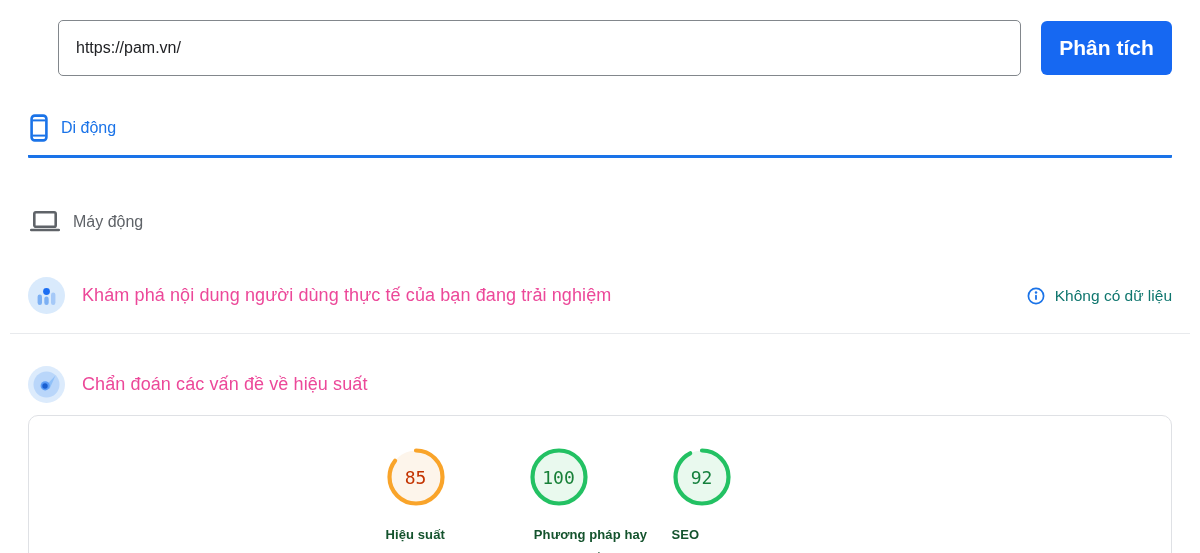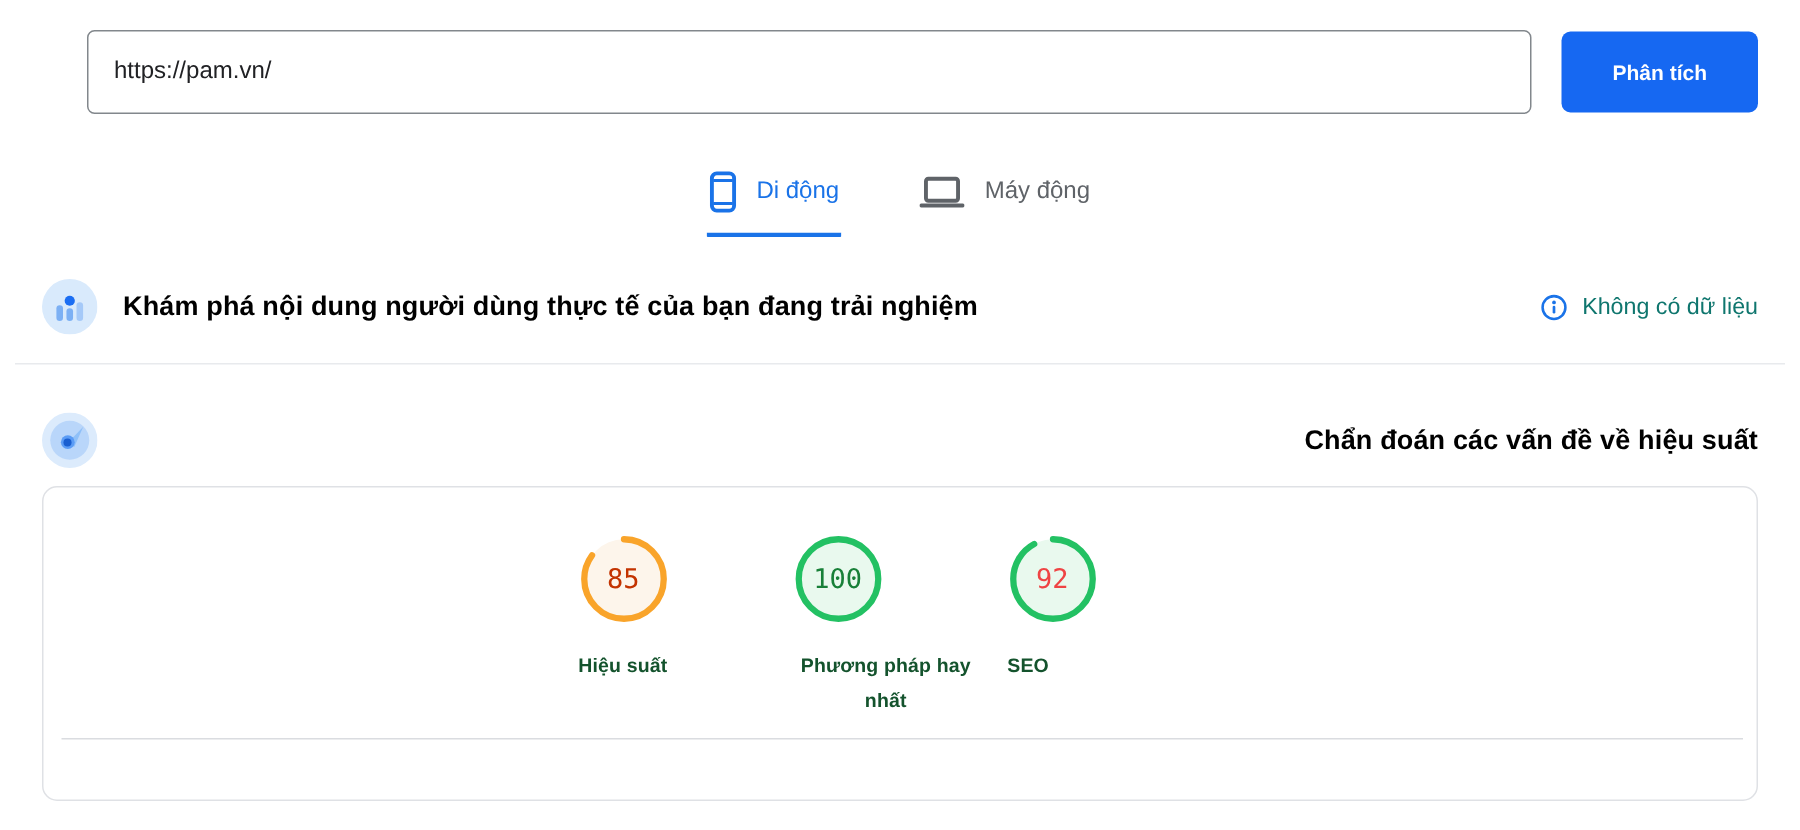--- a/index.html
+++ b/index.html
@@ -9,40 +9,40 @@
 
   
   .page-title { margin-top:26px; font-size:24.5px; font-weight:500; color:#202124; letter-spacing:.1px; }
 
   
   .analyze-row { display:flex; margin-top:20px; gap:20px; align-items:stretch;margin-left:30px; }
   .url-input { flex:1; height:56px; border:1px solid #82878c; border-radius:5px;
     font-size:16px; color:#202124; padding:0 17px; outline:none;
     font-family:"Liberation Sans", sans-serif; }
   .analyze-btn { width:131px; height:54px; margin-top:1px; border:none; border-radius:6px;
-    color:#fff; font-size:14px; font-weight:700; cursor:pointer;
+    color:#fff; font-size:21px; font-weight:700; cursor:pointer;
     font-family:"Liberation Sans", sans-serif; }
 
   
-  .tabs { display:flex; justify-content:center; gap:50px; margin-top:36px; }
+  .tabs { display:flex; justify-content:center; gap:50px; margin-top:36px;flex-direction:column; }
   .tab { display:flex; align-items:center; gap:13px; padding:2px 2px 13px;
     font-size:16px; font-weight:500; color:#5f6368; cursor:pointer;
     border-bottom:3px solid transparent; }
   .tab.active { color:#1a73e8; border-bottom-color:#1a73e8; border-radius:0 0 1px 1px; }
   .tab .t-icon { display:flex; align-items:center; }
 
   
   .section-row { display:flex; align-items:center; margin-top:28px; }
   .section-icon { width:37px; height:37px; flex:0 0 37px; margin-right:17px; }
-  .section-title { font-size:18px; font-weight:700; color:#000000; flex:1; letter-spacing:.1px; }
+  .section-title { font-size:18px; font-weight:400; color:#ec4899; flex:1; letter-spacing:.1px; }
   .no-data { display:flex; align-items:center; gap:10px; color:#0f766e;
     font-size:15.5px; cursor:pointer; }
 
   .divider { height:1px; background:#e8eaed; margin:19px -18px 0; }
-  .section-row.diagnose { margin-top:32px;text-align:right; }
+  .section-row.diagnose { margin-top:32px; }
 
   
   .card { position:relative; margin-top:12px; border:1px solid #dfe1e5; border-radius:10px;
     height:210px; }
   .gauges { display:flex; justify-content:center; padding-top:31px; }
   .gauge-item { width:143px; display:flex; flex-direction:column; align-items:flex-start; }
   .gauge-wrap { position:relative; width:60px; height:60px; }
   .gauge-num { position:absolute; inset:0; display:flex; align-items:center; justify-content:center;
     font-family:"DejaVu Sans Mono", monospace; font-size:18px; font-weight:500; }
   .gauge-label { margin-top:17px; max-width:124px; text-align:center;
@@ -145,21 +145,21 @@
         </div>
         <span class="gauge-label">Phương pháp hay nhất</span>
       </div>
 
       <div class="gauge-item">
         <div class="gauge-wrap">
           <svg width="60" height="60" viewBox="0 0 60 60">
             <circle class="gauge-fill" cx="30" cy="30" r="26.5" fill="#e9f9ee"></circle>
             <circle class="arc" cx="30" cy="30" r="26.5" fill="none" stroke-width="4.2" stroke-linecap="round" transform="rotate(-90 30 30)" stroke="#23c163" stroke-dasharray="153.18405778903832 166.50441064025904"></circle>
           </svg>
-          <span class="gauge-num" style="color: #ef4444;">92</span>
+          <span class="gauge-num" style="color: #15803d;">92</span>
         </div>
         <span class="gauge-label">SEO</span>
       </div>
 
     </div>
     <div class="card-divider"></div>
   </div>
 
 </div>
 

